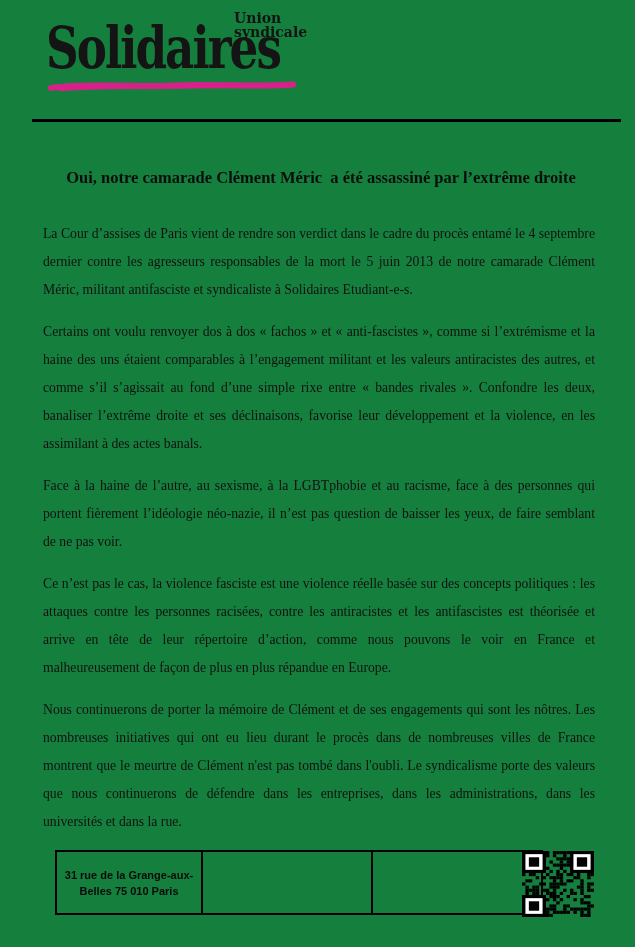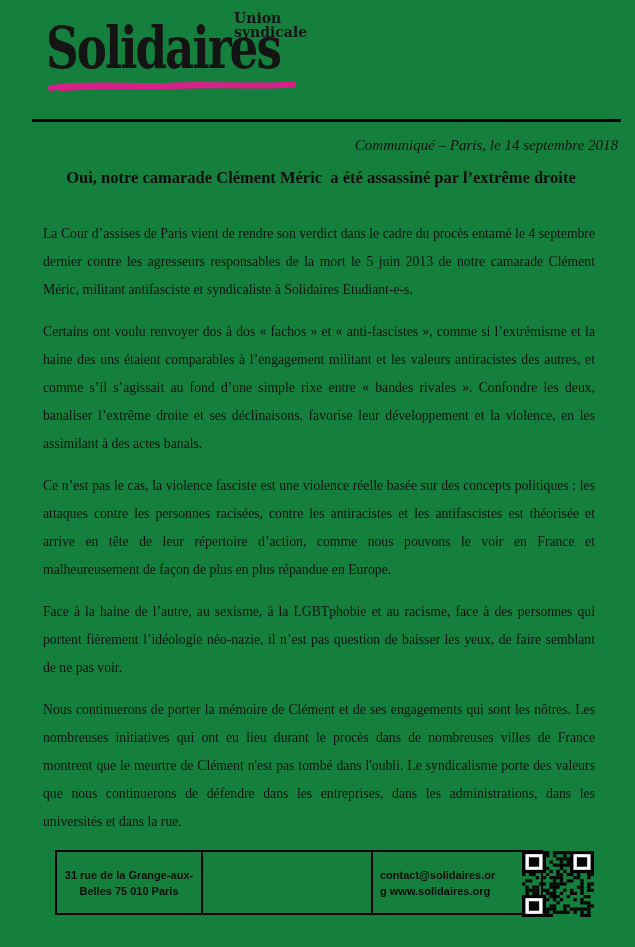--- a/index.html
+++ b/index.html
@@ -63,41 +63,36 @@
     </div>
     <div class="logo-wordmark">Solidaires</div>
     <svg class="brush" width="252" height="18" viewBox="0 0 252 18">
       <path d="M5,11 C45,5.5 95,11 128,8.5 C162,6.5 212,10.5 247,7.5" fill="none" stroke-width="6" stroke-linecap="round" stroke="#d9208a"></path>
       <path d="M14,13 C70,9 140,12 238,8" fill="none" stroke-width="2.6" stroke-linecap="round" opacity="0.9" stroke="#d9208a"></path>
     </svg>
   </div>
 
   <div class="rule"></div>
 
-  <div class="dateline">Communiqué – Paris, le 14 septembre 2018</div>
   <div class="doc-title">Oui, notre camarade Clément Méric  a été assassiné par l’extrême droite</div>
 
   <div class="body-text">
     <p>La Cour d’assises de Paris vient de rendre son verdict dans le cadre du procès entamé le 4 septembre dernier contre les agresseurs responsables de la mort le 5 juin 2013 de notre camarade Clément Méric, militant antifasciste et syndicaliste à Solidaires Etudiant-e-s.</p>
     <p>Certains ont voulu renvoyer dos à dos «&nbsp;fachos&nbsp;» et «&nbsp;anti-fascistes&nbsp;», comme si l’extrémisme et la haine des uns étaient comparables à l’engagement militant et les valeurs antiracistes des autres, et comme s’il s’agissait au fond d’une simple rixe entre «&nbsp;bandes rivales&nbsp;». Confondre les deux, banaliser l’extrême droite et ses déclinaisons, favorise leur développement et la violence, en les assimilant à des actes banals.</p>
+    <p>Face à la haine de l’autre, au sexisme, à la LGBTphobie et au racisme, face à des personnes qui portent fièrement l’idéologie néo-nazie, il n’est pas question de baisser les yeux, de faire semblant de ne pas voir.</p>
     <p>Ce n’est pas le cas, la violence fasciste est une violence réelle basée sur des concepts politiques&nbsp;: les attaques contre les personnes racisées, contre les antiracistes et les antifascistes est théorisée et arrive en tête de leur répertoire d’action, comme nous pouvons le voir en France et malheureusement de façon de plus en plus répandue en Europe.</p>
-    <p>Face à la haine de l’autre, au sexisme, à la LGBTphobie et au racisme, face à des personnes qui portent fièrement l’idéologie néo-nazie, il n’est pas question de baisser les yeux, de faire semblant de ne pas voir.</p>
     <p>Nous continuerons de porter la mémoire de Clément et de ses engagements qui sont les nôtres. Les nombreuses initiatives qui ont eu lieu durant le procès dans de nombreuses villes de France montrent que le meurtre de Clément n'est pas tombé dans l'oubli. Le syndicalisme porte des valeurs que nous continuerons de défendre dans les entreprises, dans les administrations, dans les universités et dans la rue.</p>
   </div>
 
   <div class="ftable">
     <div class="fcell fc1">
       <div>31 rue de la Grange-aux-</div>
       <div>Belles 75 010 Paris</div>
     </div>
     <div class="fcell fc2">
-    </div>
-    <div class="fcell fc3">
-      <div>contact@solidaires.or</div>
-      <div>g www.solidaires.org</div>
     </div>
   </div>
 
   <svg class="qr" width="72" height="66" viewBox="0 0 66.15 66.15" preserveAspectRatio="none" fill="#000">
       <rect x="22.05" y="0.00" width="3.15" height="3.15"></rect>
       <rect x="28.35" y="0.00" width="3.15" height="3.15"></rect>
       <rect x="31.50" y="0.00" width="3.15" height="3.15"></rect>
       <rect x="34.65" y="0.00" width="3.15" height="3.15"></rect>
       <rect x="37.80" y="0.00" width="3.15" height="3.15"></rect>
       <rect x="40.95" y="0.00" width="3.15" height="3.15"></rect>

